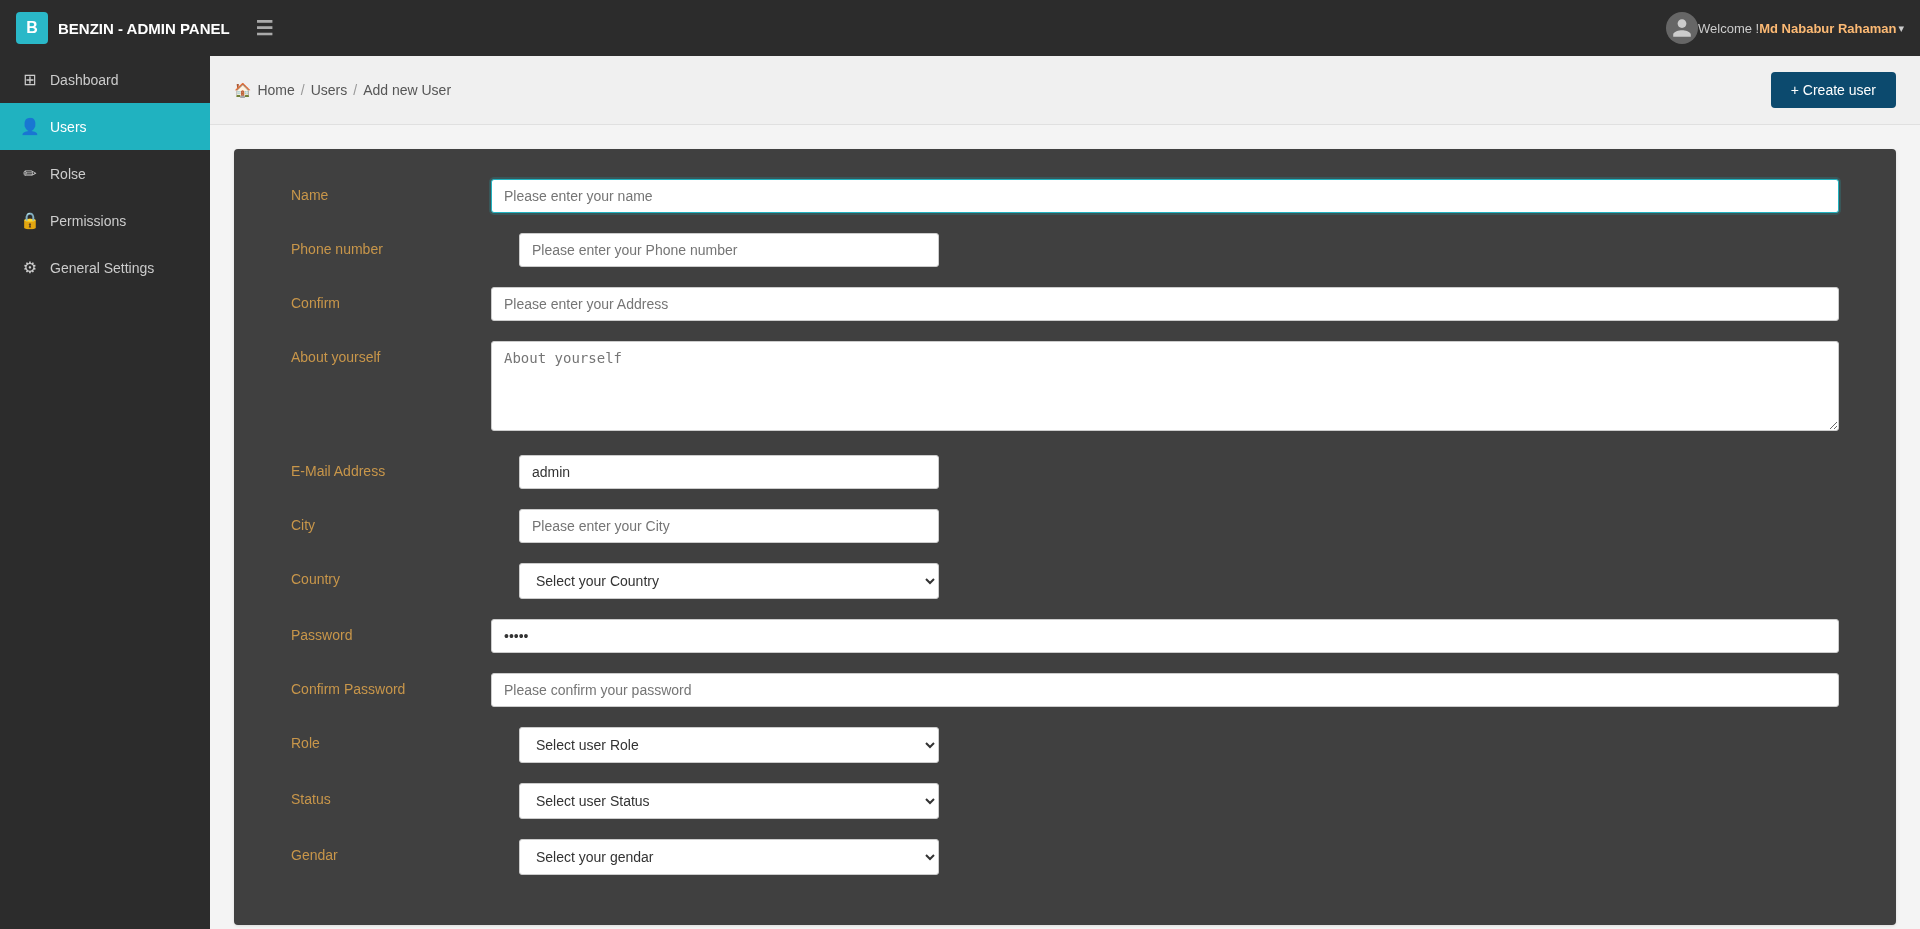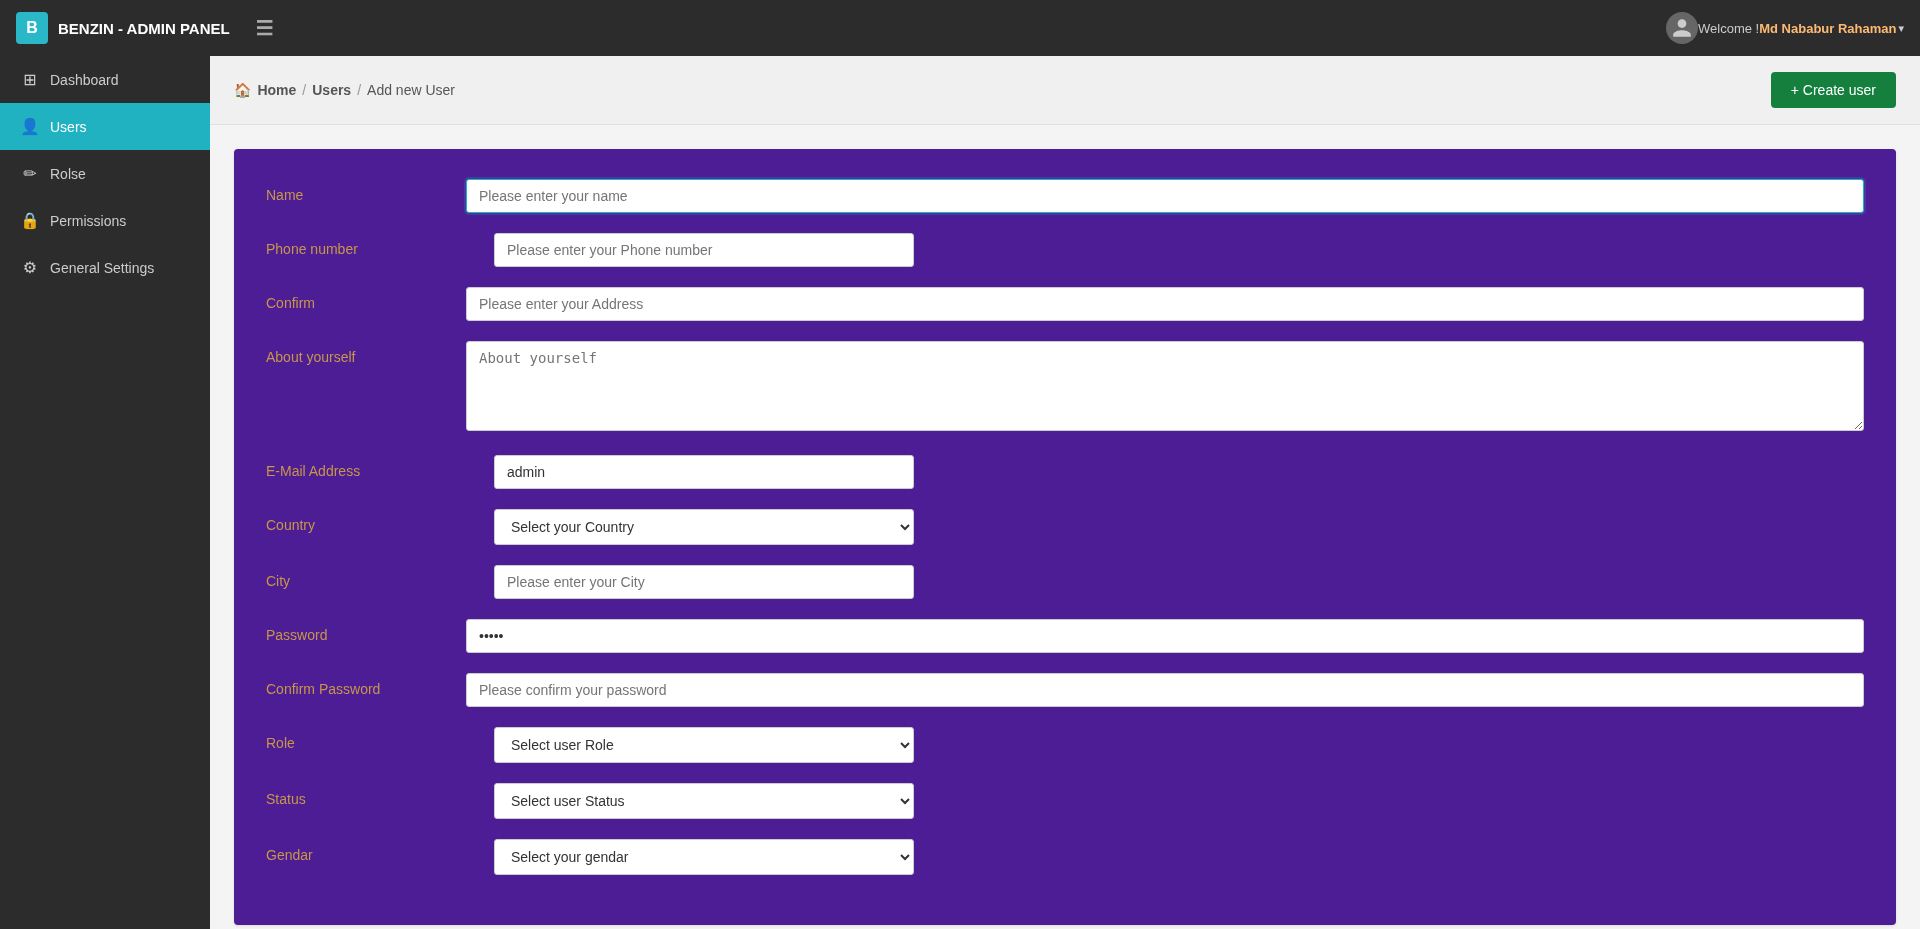--- a/index.html
+++ b/index.html
@@ -112,42 +112,42 @@
       align-items: center;
       justify-content: space-between;
     }
     .breadcrumb {
       display: flex;
       align-items: center;
       gap: 6px;
       font-size: 14px;
       color: #555;
     }
-    .breadcrumb a { color: #555; text-decoration: none; font-weight: bold; }
+    .breadcrumb a { color: #555; text-decoration: none; }
     .breadcrumb .sep { color: #999; }
     .breadcrumb .current { color: #555; }
 
     .create-btn {
-      background: #15803d;
+      background: #0c4a6e;
       color: white;
       border: none;
       padding: 10px 20px;
       border-radius: 4px;
       font-size: 14px;
       cursor: pointer;
       display: flex;
       align-items: center;
       gap: 6px;
     }
 
     
     .form-container {
-      background: #4c1d95;
+      background: #404040;
       margin: 24px;
-      padding: 30px 32px;
+      padding: 30px 57px;
       border-radius: 4px;
       box-shadow: 0 1px 3px rgba(0,0,0,0.1);
     }
 
     .form-row {
       display: flex;
       align-items: flex-start;
       margin-bottom: 20px;
     }
     .form-label {
@@ -292,40 +292,40 @@
       </div>
 
       <div class="form-row">
         <label class="form-label">E-Mail Address</label>
         <div class="form-field half-width">
           <input type="text" class="field-filled" value="admin" style="">
         </div>
       </div>
 
       <div class="form-row">
+        <label class="form-label">City</label>
+        <div class="form-field half-width">
+          <input type="text" placeholder="Please enter your City" style="">
+        </div>
+      </div>
+
+      <div class="form-row">
         <label class="form-label">Country</label>
         <div class="form-field half-width">
           <select>
             <option value="" disabled="" selected="">Select your Country</option>
             <option value="us">United States</option>
             <option value="uk">United Kingdom</option>
             <option value="bd">Bangladesh</option>
             <option value="in">India</option>
           </select>
         </div>
       </div>
 
       <div class="form-row">
-        <label class="form-label">City</label>
-        <div class="form-field half-width">
-          <input type="text" placeholder="Please enter your City" style="">
-        </div>
-      </div>
-
-      <div class="form-row">
         <label class="form-label">Password</label>
         <div class="form-field">
           <input type="password" class="field-password-filled" value="12345" style="">
         </div>
       </div>
 
       <div class="form-row">
         <label class="form-label">Confirm Password</label>
         <div class="form-field">
           <input type="text" placeholder="Please confirm your password" style="">

